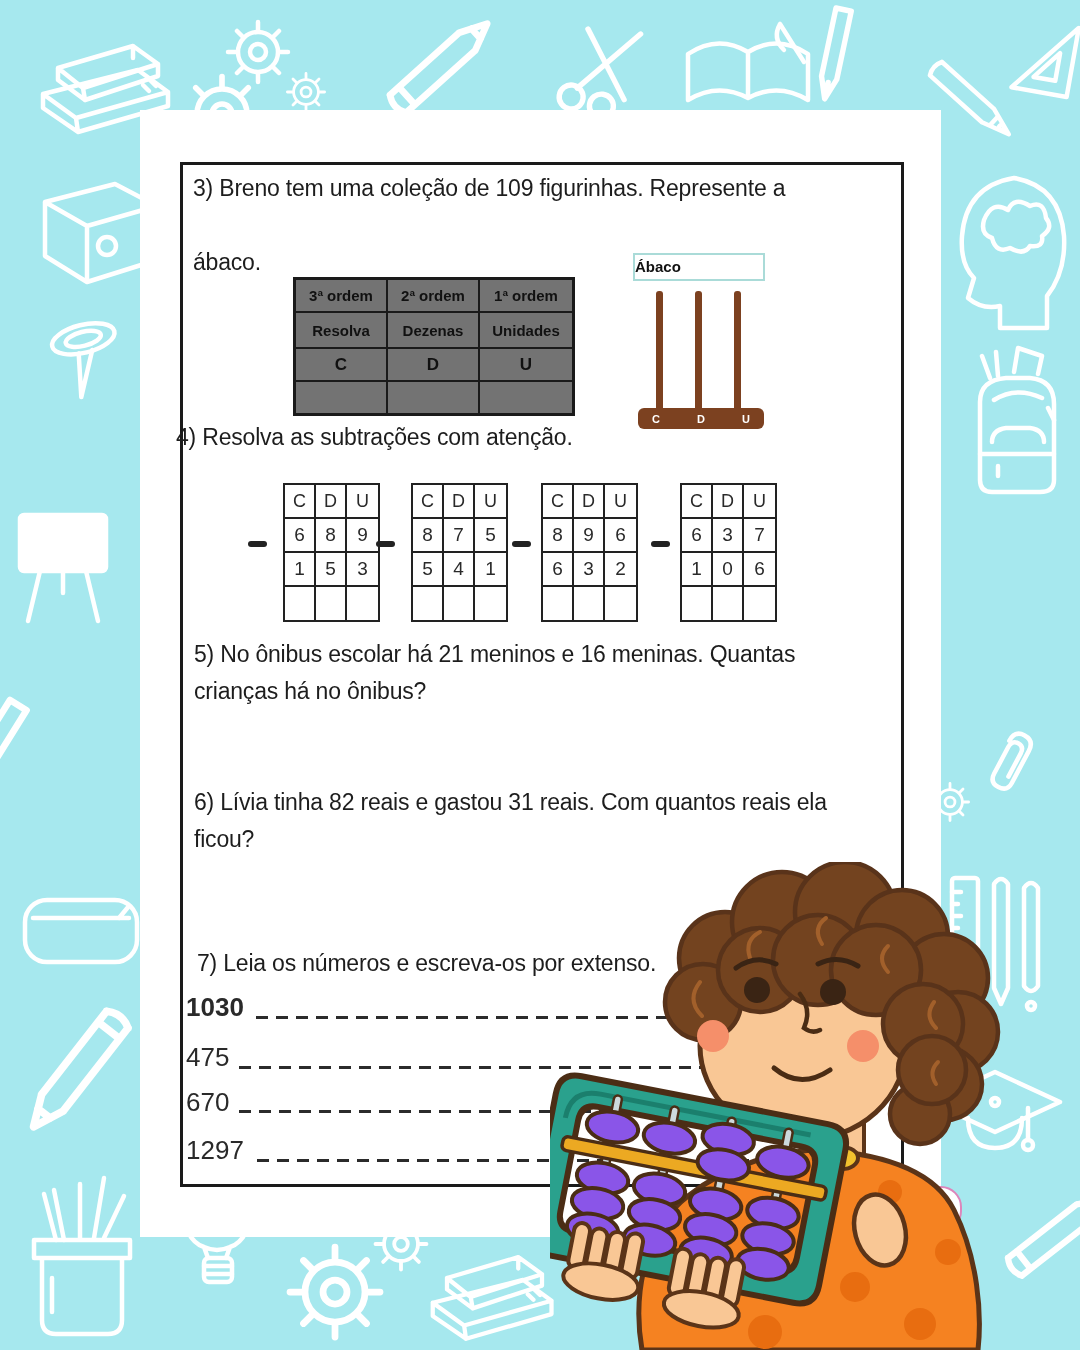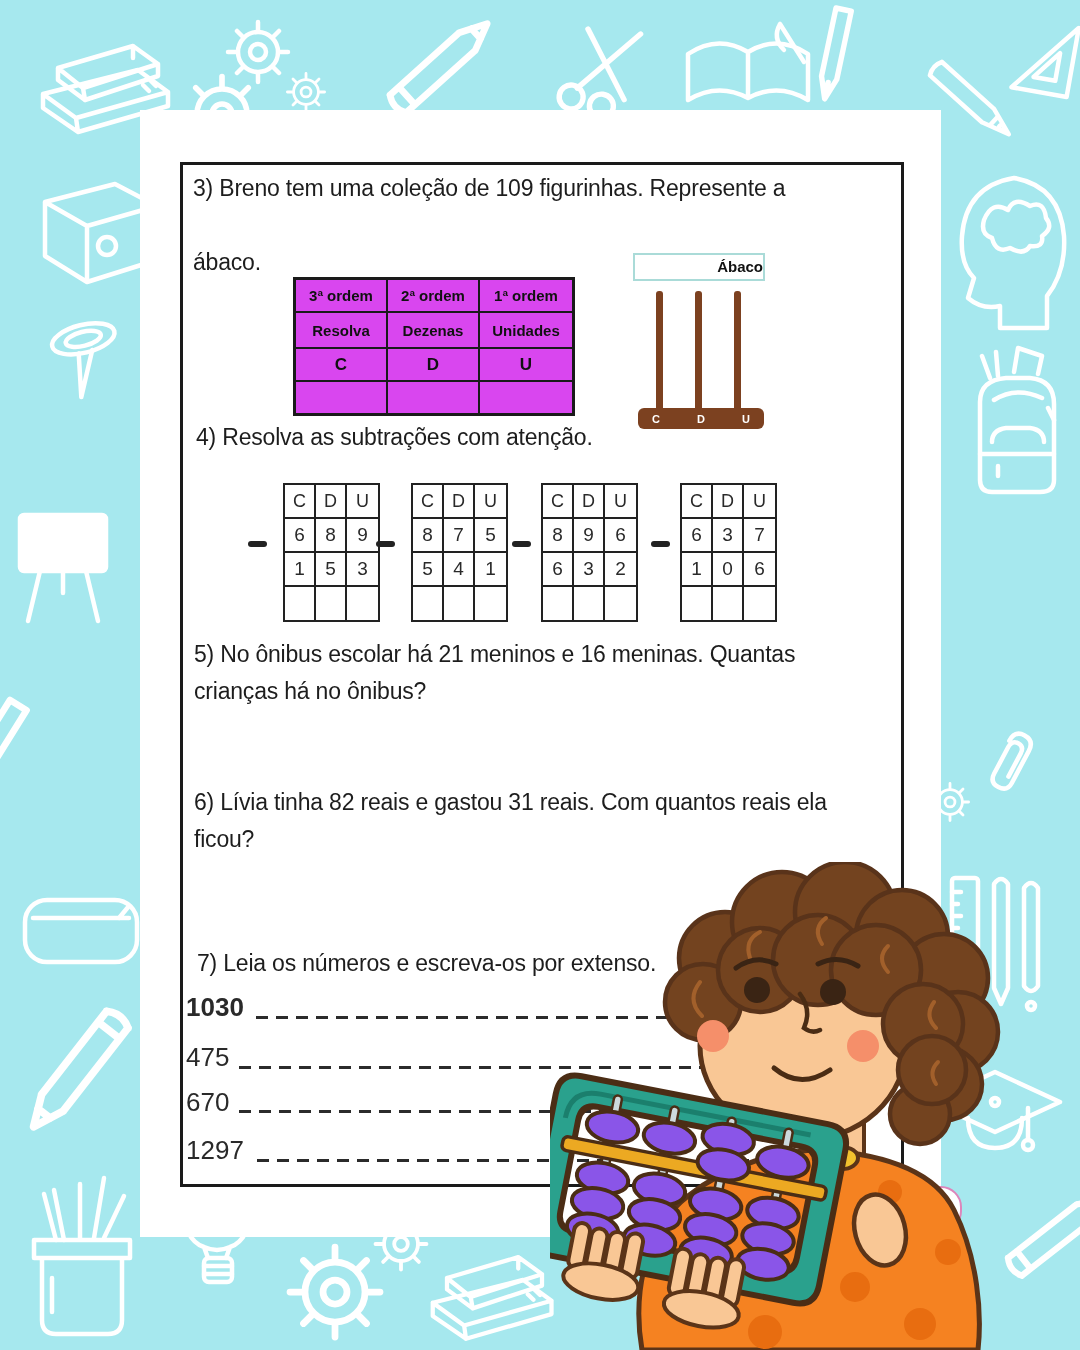--- a/index.html
+++ b/index.html
@@ -9,23 +9,23 @@
   
   .bg-doodles{position:absolute;left:0;top:0;z-index:0;}
   .bg-doodles g{stroke:#ffffff;stroke-width:4.5;fill:none;stroke-linecap:round;stroke-linejoin:round;}
   
   #paper{left:140px;top:110px;width:801px;height:1127px;background:#ffffff;z-index:1;}
   #frame{left:180px;top:162px;width:718px;height:1019px;border:3px solid #1a1a1a;background:#ffffff;z-index:2;}
   
   .qline{position:absolute;font-size:23px;color:#1d1d1d;letter-spacing:-0.2px;white-space:nowrap;z-index:3;}
   
   #abaco-label{left:633px;top:253px;width:128px;height:24px;border:2px solid #aadbd8;background:#fff;
-               font-size:15px;font-weight:bold;color:#111;text-align:right;line-height:24px;z-index:3;}
-  
-  #pv-table{left:293px;top:277px;width:276px;border:3px solid #1a1a1a;background:#d946ef;z-index:3;
+               font-size:15px;font-weight:bold;color:#111;text-align:left;line-height:24px;z-index:3;}
+  
+  #pv-table{left:293px;top:277px;width:276px;border:3px solid #1a1a1a;background:#737373;z-index:3;
             display:grid;grid-template-columns:92px 92px 92px;grid-template-rows:33px 36px 33px 31px;}
   #pv-table .cell{border-right:2px solid #1a1a1a;border-bottom:2px solid #1a1a1a;
                   display:flex;align-items:center;justify-content:center;color:#111;}
   #pv-table .cell:nth-child(3n){border-right:none;}
   #pv-table .cell.lastrow{border-bottom:none;}
   .pv-r1{font-size:15px;font-weight:bold;}
   .pv-r2{font-size:15px;font-weight:bold;}
   .pv-r3{font-size:17px;font-weight:bold;}
   
   #mini-abacus{left:638px;top:291px;width:126px;height:138px;z-index:3;}
@@ -220,21 +220,21 @@
     <div class="post" style="left:18px;"></div>
     <div class="post" style="left:57px;"></div>
     <div class="post" style="left:96px;"></div>
     <div class="base">
       <span>C</span>
       <span>D</span>
       <span>U</span>
     </div>
   </div>
 
-  <div class="qline" style="left:196px;top:424px;">4) Resolva as subtrações com atenção.</div>
+  <div class="qline" style="left:176px;top:424px;">4) Resolva as subtrações com atenção.</div>
 
   <div class="minus" style="left:248px;"></div>
   <div class="sub-grid" style="left:283px;">
     <div class="sg head">C</div>
     <div class="sg head">D</div>
     <div class="sg head">U</div>
     <div class="sg">6</div>
     <div class="sg">8</div>
     <div class="sg">9</div>
     <div class="sg">1</div>

